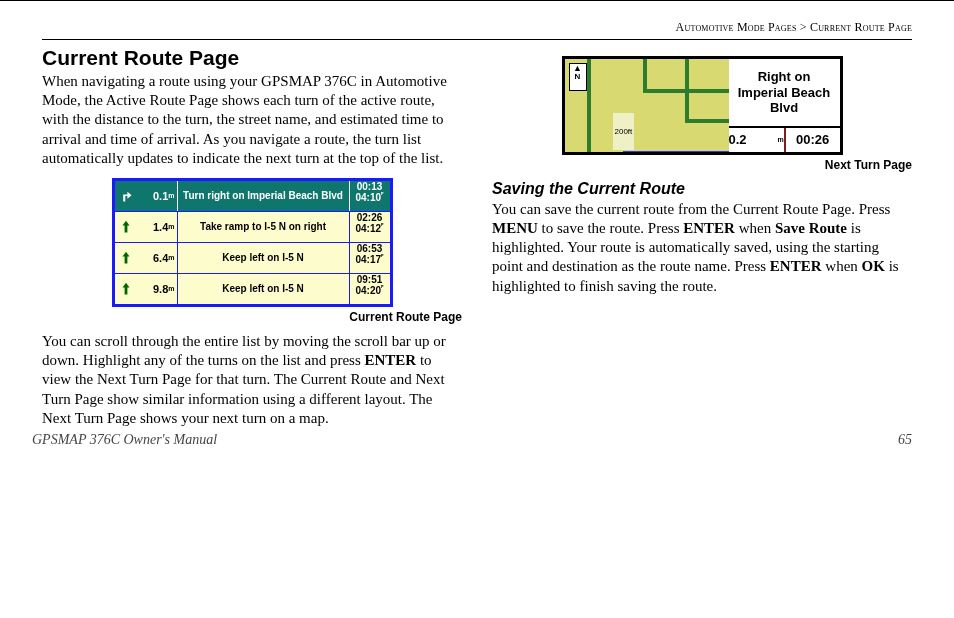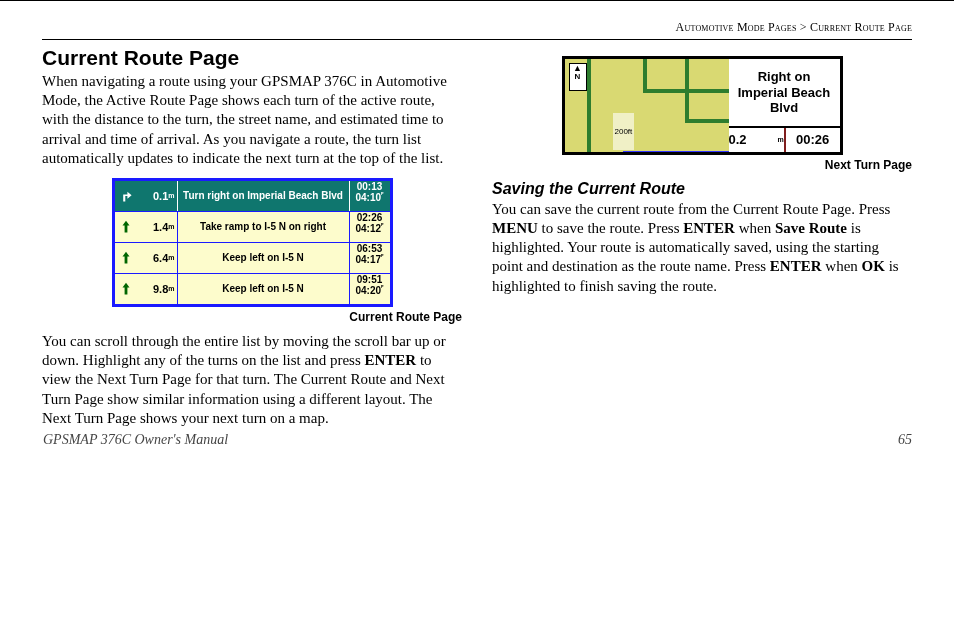--- a/index.html
+++ b/index.html
@@ -195,21 +195,21 @@
     justify-content: center;
     font-weight: bold;
     font-size: 13px;
   }
   .nt-dist { border-right: 2px solid #7f1d1d; gap: 31px; }
   .nt-dist sup, .nt-time sup { font-size: 7px; vertical-align: top; line-height:1; }
 
   .footer {
     position: absolute;
     bottom: 22px;
-    left: 43px;
+    left: 32px;
     right: 42px;
     display: flex;
     justify-content: space-between;
     font-style: italic;
     font-size: 14px;
     color: #444;
   }
   .footer .pagenum { font-style: italic; }
 </style>
 </head>

